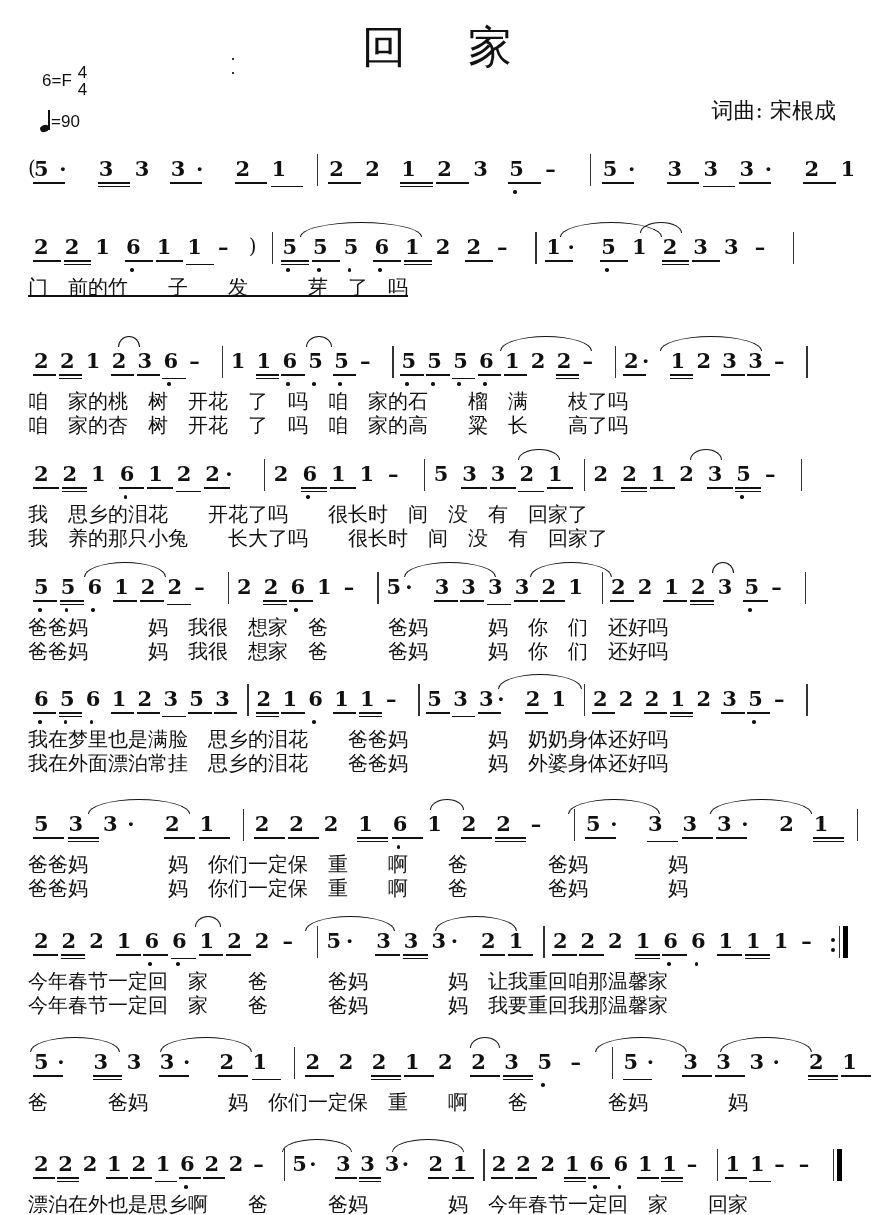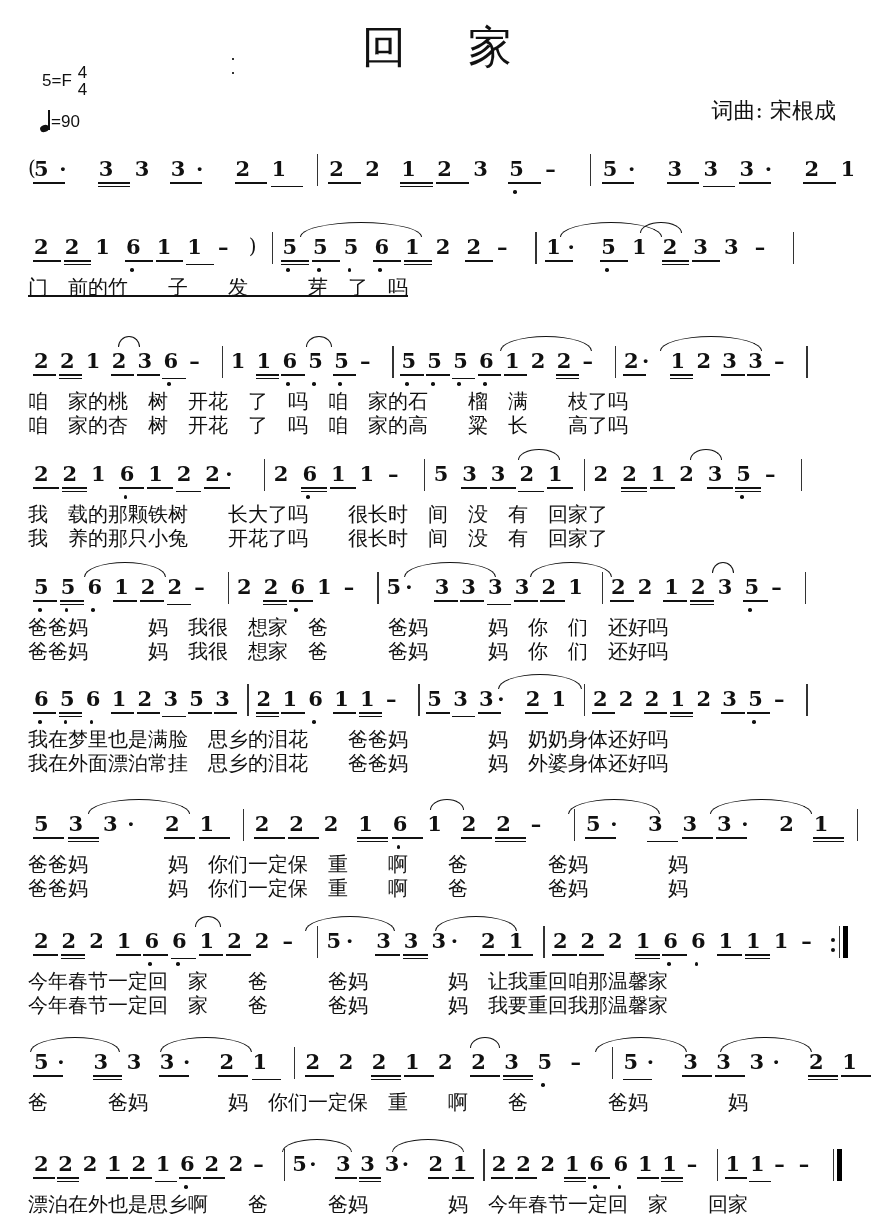--- a/index.html
+++ b/index.html
@@ -28,21 +28,21 @@
   .rep { position:absolute; width:4px; height:4px; border-radius:50%; background:#111; }
 </style>
 </head>
 <body>
 
 <div class="title">回 家</div>
 <div class="stray" style="top:58px"></div>
 <div class="stray" style="top:72px"></div>
 
 <div class="key">
-  <span>5=F</span>
+  <span>6=F</span>
   <span class="frac">
     <span>4</span>
     <span>4</span>
   </span>
 </div>
 
 <div class="tempo">
   <span class="qnote">
       <span class="stem"></span>
       <span class="head"></span>
@@ -272,22 +272,22 @@
         <span class="note" style="left: 651.269px;">2</span>
         <span class="note" style="left: 679.821px;">3</span>
         <div class="ul" style="left: 678.821px; width: 25.6966px; top: 32px;"></div>
         <span class="note" style="left: 708.372px;">5</span>
         <div class="dotb" style="left: 712.372px; top: 40px;"></div>
         <div class="ul" style="left: 707.372px; width: 25.6966px; top: 32px;"></div>
         <div class="ul" style="left: 707.372px; width: 25.6966px; top: 35.5px;"></div>
         <span class="note" style="left: 736.924px;">–</span>
         <div class="bar" style="left: 772.614px;"></div>
       </div>
-      <div class="lyr" style="top: 46px;">我　载的那颗铁树　　长大了吗　　很长时　间　没　有　回家了</div>
-      <div class="lyr" style="top: 70px;">我　养的那只小兔　　开花了吗　　很长时　间　没　有　回家了</div>
+      <div class="lyr" style="top: 46px;">我　思乡的泪花　　开花了吗　　很长时　间　没　有　回家了</div>
+      <div class="lyr" style="top: 70px;">我　养的那只小兔　　长大了吗　　很长时　间　没　有　回家了</div>
     </div>
     <div class="sys" style="top: 568px;">
       <div class="notes">
         <span class="note" style="left: 6px;">5</span>
         <div class="dotb" style="left: 10px; top: 40px;"></div>
         <div class="ul" style="left: 5px; width: 24.0387px; top: 32px;"></div>
         <span class="note" style="left: 32.7097px;">5</span>
         <div class="dotb" style="left: 36.7097px; top: 40px;"></div>
         <div class="ul" style="left: 31.7097px; width: 24.0387px; top: 32px;"></div>
         <div class="ul" style="left: 31.7097px; width: 24.0387px; top: 35.5px;"></div>

